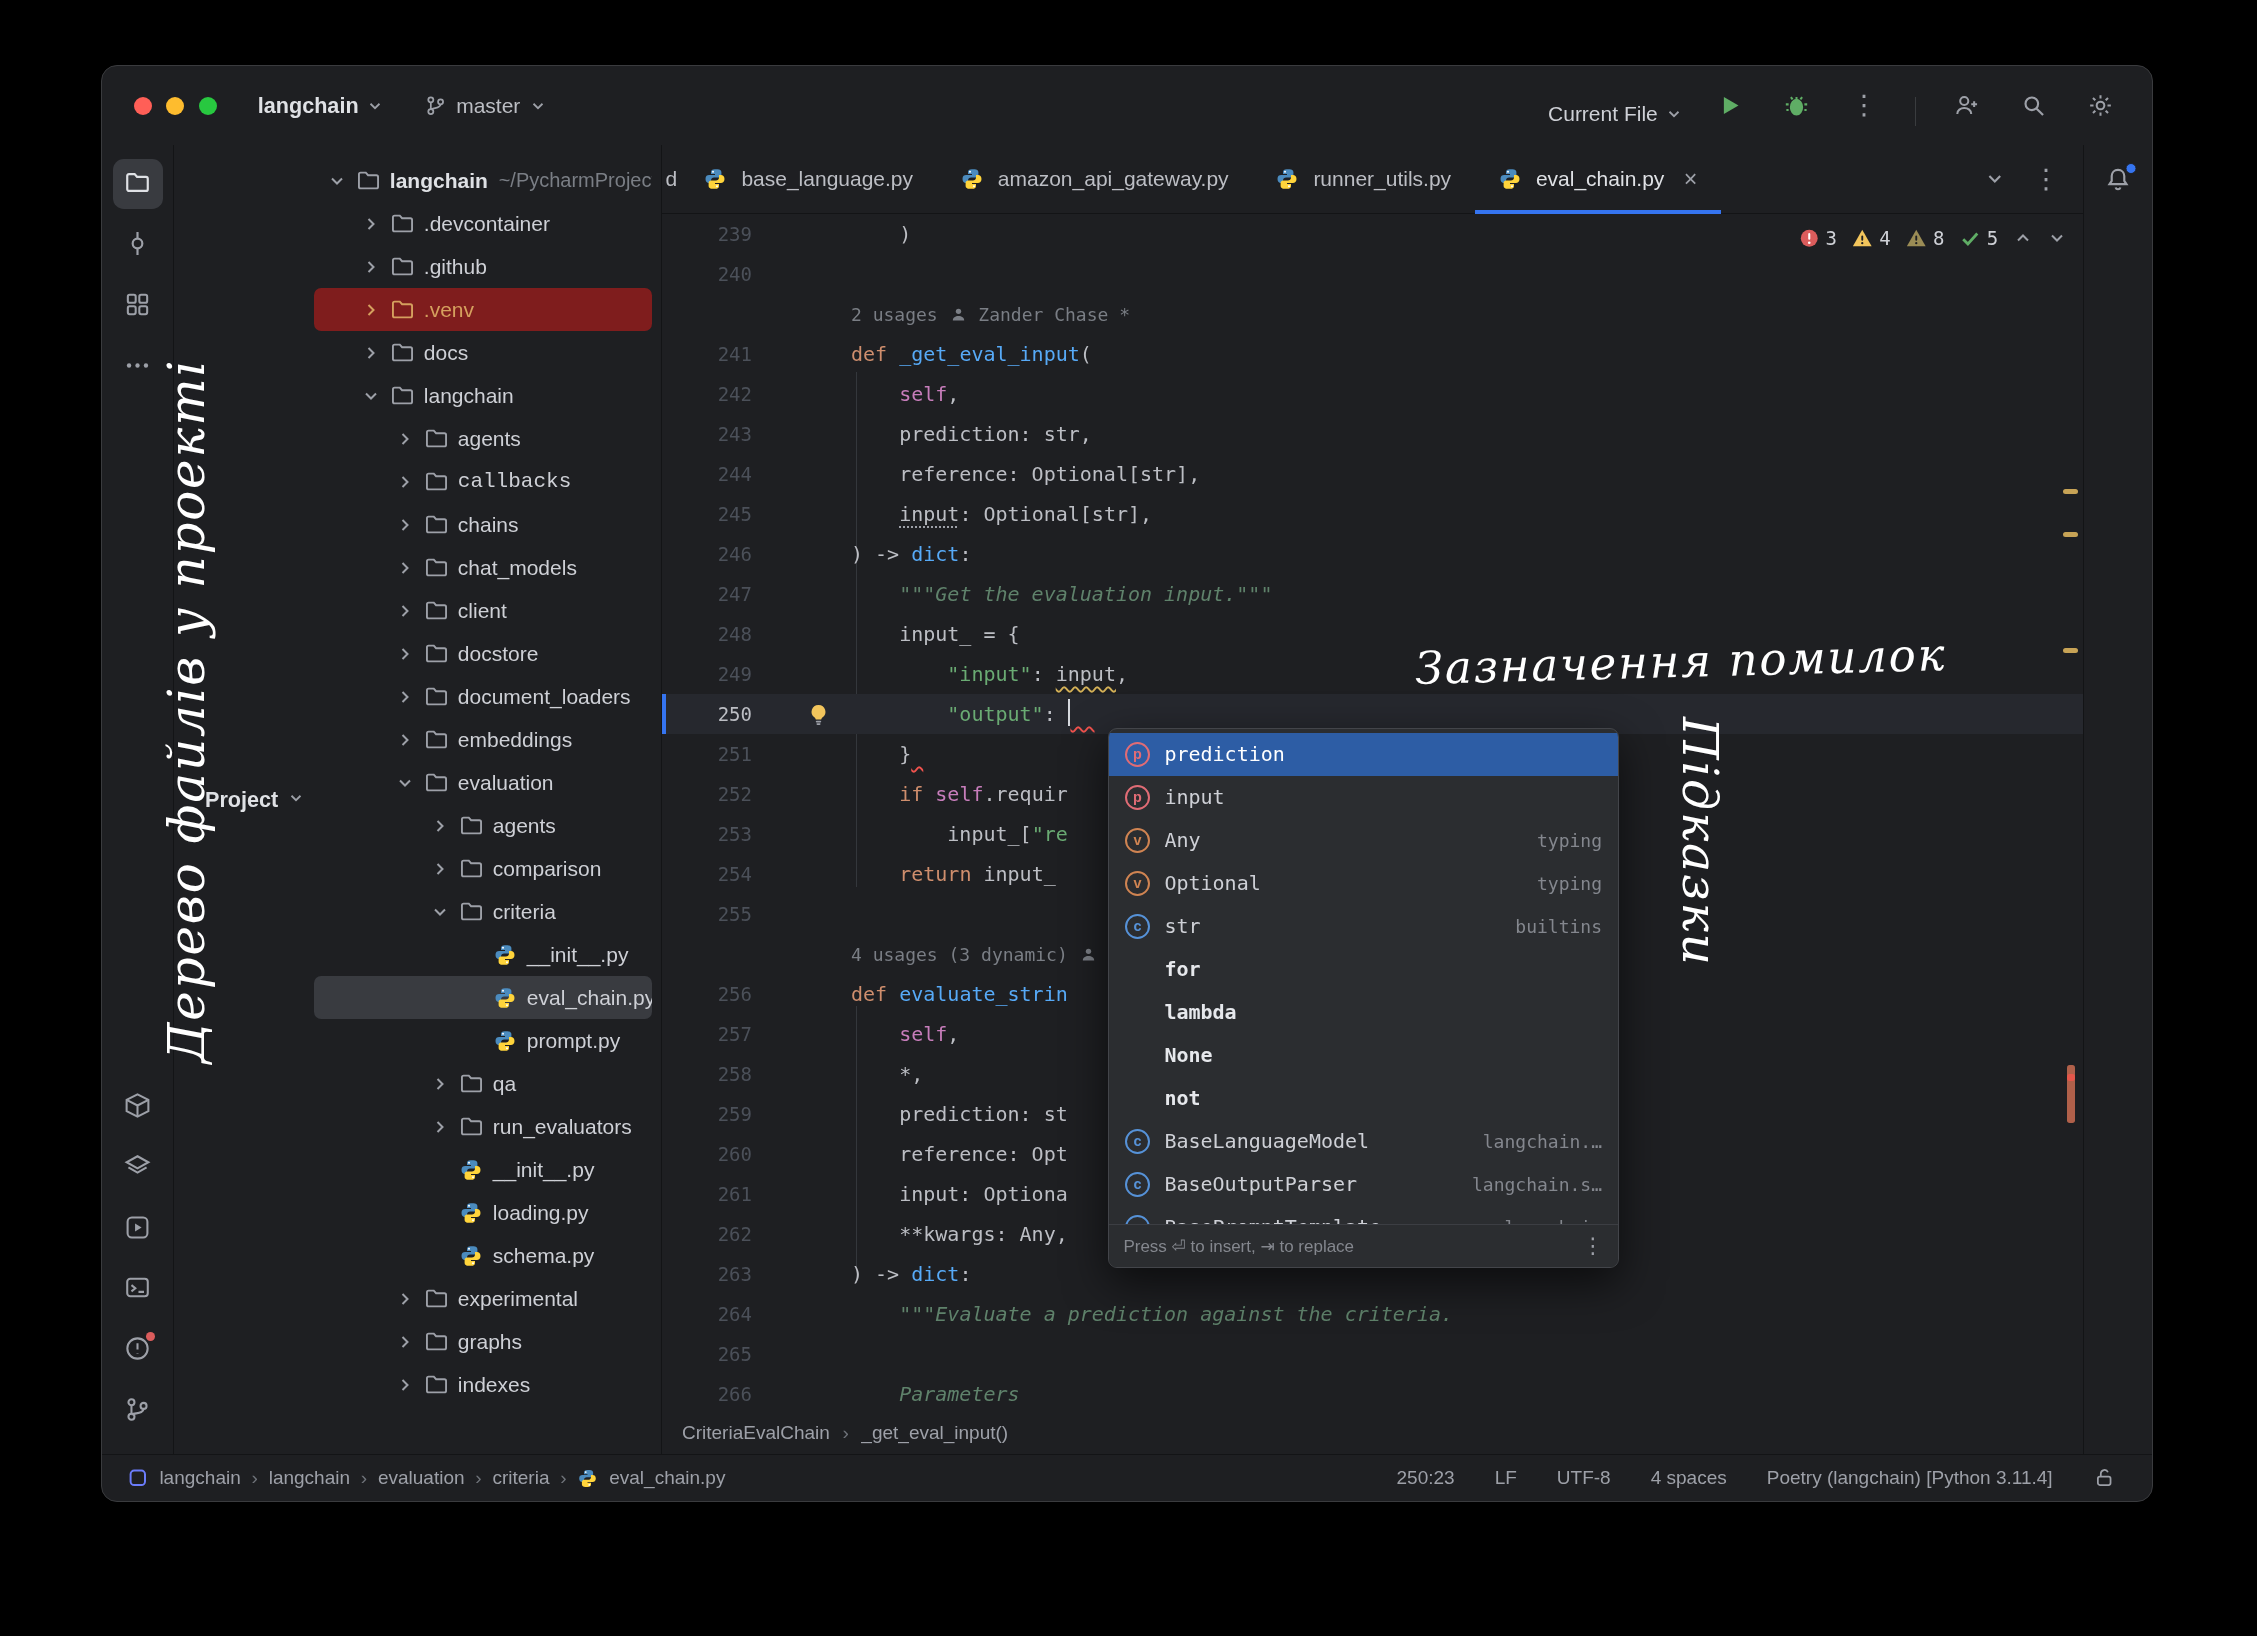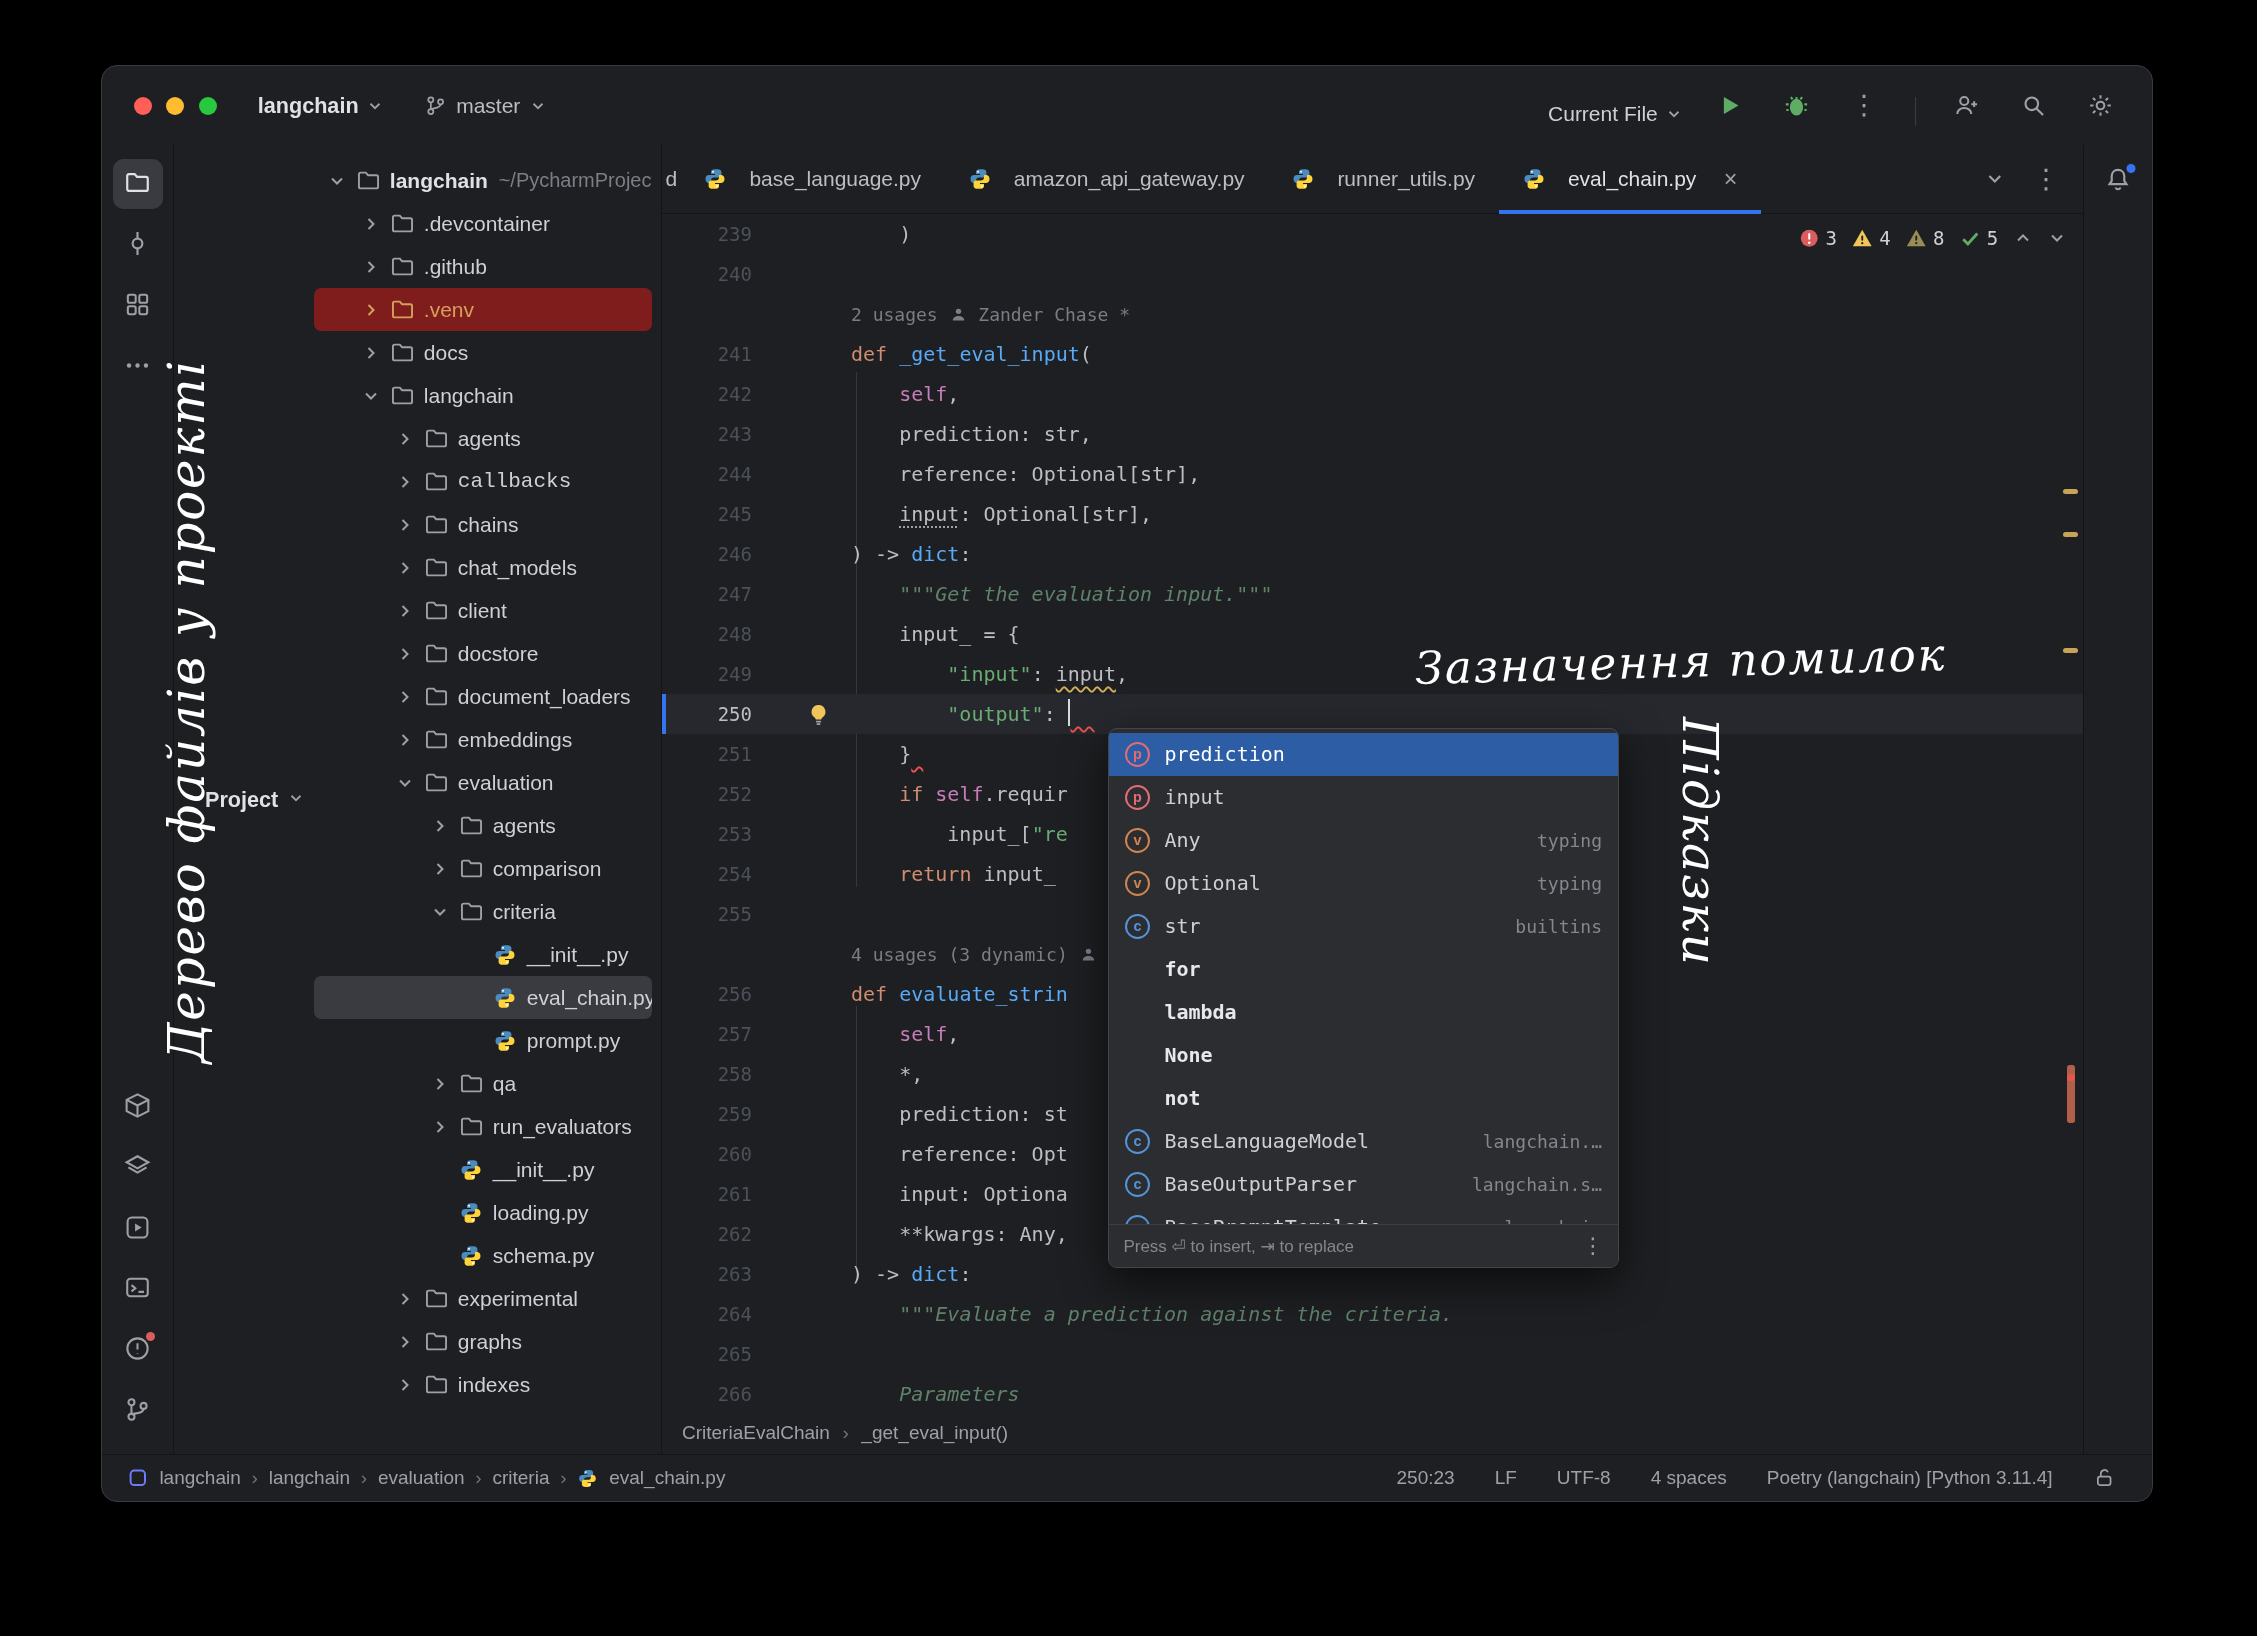--- a/index.html
+++ b/index.html
@@ -41,21 +41,21 @@
   .tlabel.b{font-weight:700;color:#dfe1e5}
   .tsuffix{color:#7a7e85;margin-left:10.8px;font-size:20px}
   .trow.sel{background:#393b40}
   .trow.exc{background:#7f1d1d}
   .trow.exc .tlabel,.trow.exc .tchev,.trow.exc .ticon{color:#d5a05e}
 
   
   .editor-col{flex:1;display:flex;flex-direction:column;min-width:0}
   .tabbar{flex:0 0 69px;display:flex;align-items:stretch;border-bottom:0.9px solid #131416;position:relative;color:#bcbec4}
   .tab-frag{flex:0 0 18px;display:flex;align-items:center;overflow:hidden;font-size:21px;color:#bcbec4;padding-left:3.6px}
-  .tab{display:flex;align-items:center;gap:22px;padding:0 23.4px;font-size:21px;position:relative;white-space:nowrap}
+  .tab{display:flex;align-items:center;gap:14px;padding:0 23.4px;font-size:21px;position:relative;white-space:nowrap}
   .tab.active{color:#dfe1e5}
   .tab.active::after{content:"";position:absolute;left:0;right:0;bottom:-0.9px;height:3.6px;background:#3574f0}
   .tab .x{color:#9da0a8;font-size:23.4px;margin-left:5.4px}
   .tab-extra{margin-left:auto;display:flex;align-items:center;gap:27px;padding-right:23.4px;color:#9da0a8}
 
   .editor-body{flex:1;position:relative;overflow:hidden;font-family:"DejaVu Sans Mono",monospace;font-size:20px;background:#1e1f22}
   .code-lines{position:relative;z-index:1}
   .iguide{position:absolute;width:0.9px;background:#34373c;z-index:0}
   .cl{display:flex;height:40px;line-height:40px;white-space:pre;position:relative}
   .ln{flex:0 0 90px;text-align:right;color:#4b5059;font-size:19px}

